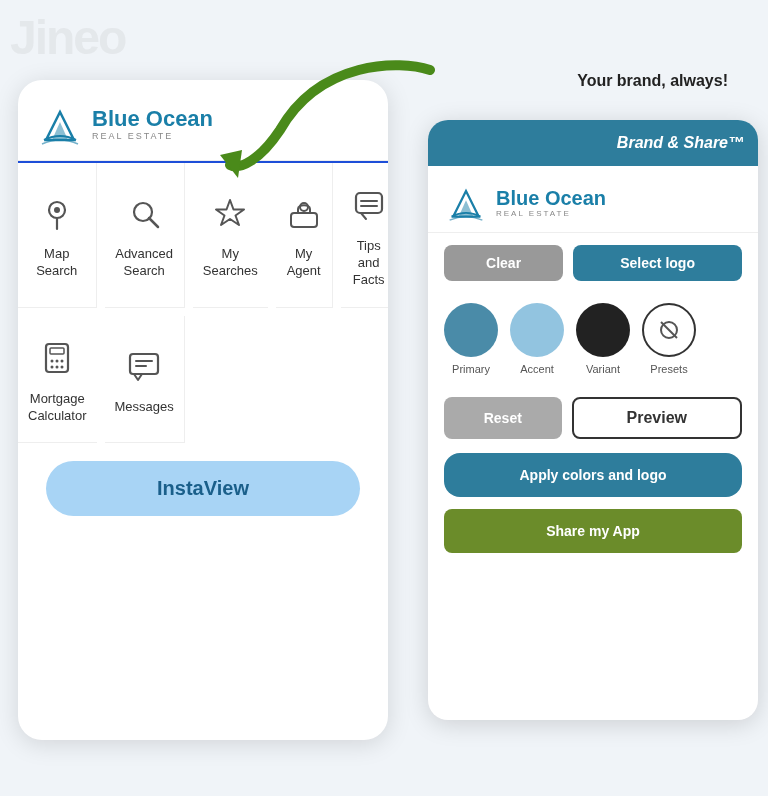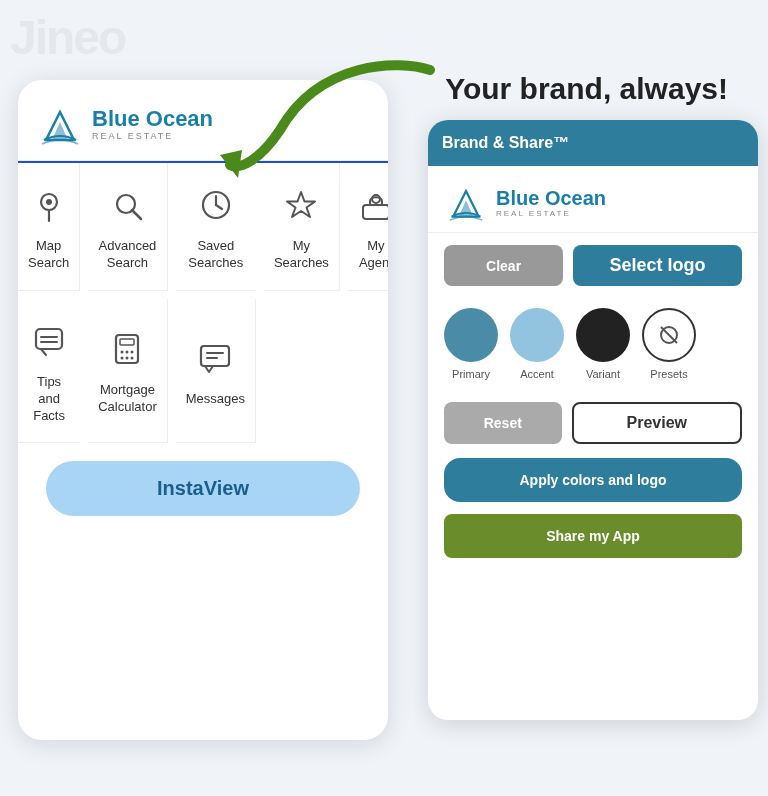--- a/index.html
+++ b/index.html
@@ -126,24 +126,25 @@
       background: white;
       border-radius: 20px;
       box-shadow: 0 4px 24px rgba(0,0,0,0.15);
       overflow: hidden;
       z-index: 3;
     }
 
     .right-header-bar {
       background: #2e7d9c;
       color: white;
-      text-align: left;
+      text-align: right;
       padding: 14px;
       font-size: 16px;
       font-weight: 600;
+      font-style: italic;
     }
 
     .right-logo-section {
       display: flex;
       align-items: center;
       gap: 10px;
       padding: 16px 18px 10px;
       border-bottom: 1px solid #eee;
     }
 
@@ -168,21 +169,21 @@
       cursor: pointer;
     }
 
     .btn-select-logo {
       flex: 1.5;
       background: #2e7d9c;
       color: white;
       border: none;
       border-radius: 8px;
       padding: 10px;
-      font-size: 18px;
+      font-size: 14px;
       font-weight: 600;
       cursor: pointer;
     }
 
     .color-scheme-section {
       padding: 10px 16px 6px;
     }
 
     .color-scheme-title {
       text-align: center;
@@ -285,21 +286,21 @@
       font-weight: 600;
       cursor: pointer;
       text-align: center;
     }
 
     
     .your-brand-label {
       position: absolute;
       top: 72px;
       right: 40px;
-      font-size: 30px;
+      font-size: 16px;
       font-weight: 800;
       color: #222;
       z-index: 5;
     }
 
     
     .arrow-svg {
       position: absolute;
       top: 50px;
       left: 220px;
@@ -368,30 +369,20 @@
       <div class="grid-item">
         <div class="grid-icon">
           <svg width="36" height="36" viewBox="0 0 36 36" fill="none">
               <circle cx="17" cy="17" r="9" stroke="#555" stroke-width="2.2" fill="none"></circle>
               <line x1="23" y1="23" x2="32" y2="32" stroke="#555" stroke-width="2.5" stroke-linecap="round"></line>
             </svg>
         </div>
         <span class="grid-label">Advanced Search</span>
       </div>
 
-      <div class="grid-item">
-        <div class="grid-icon">
-          <svg width="36" height="36" viewBox="0 0 36 36" fill="none">
-              <circle cx="18" cy="18" r="13" stroke="#555" stroke-width="2.2" fill="none"></circle>
-              <line x1="18" y1="9" x2="18" y2="18" stroke="#555" stroke-width="2.2" stroke-linecap="round"></line>
-              <line x1="18" y1="18" x2="24" y2="22" stroke="#555" stroke-width="2.2" stroke-linecap="round"></line>
-            </svg>
-        </div>
-        <span class="grid-label">Saved Searches</span>
-      </div>
 
       <div class="grid-item">
         <div class="grid-icon">
           <svg width="36" height="36" viewBox="0 0 36 36" fill="none">
               <polygon points="18,5 21.5,14.5 32,14.5 23.5,20.5 27,30 18,24 9,30 12.5,20.5 4,14.5 14.5,14.5" stroke="#555" stroke-width="2" fill="none" stroke-linejoin="round"></polygon>
             </svg>
         </div>
         <span class="grid-label">My Searches</span>
       </div>
 

